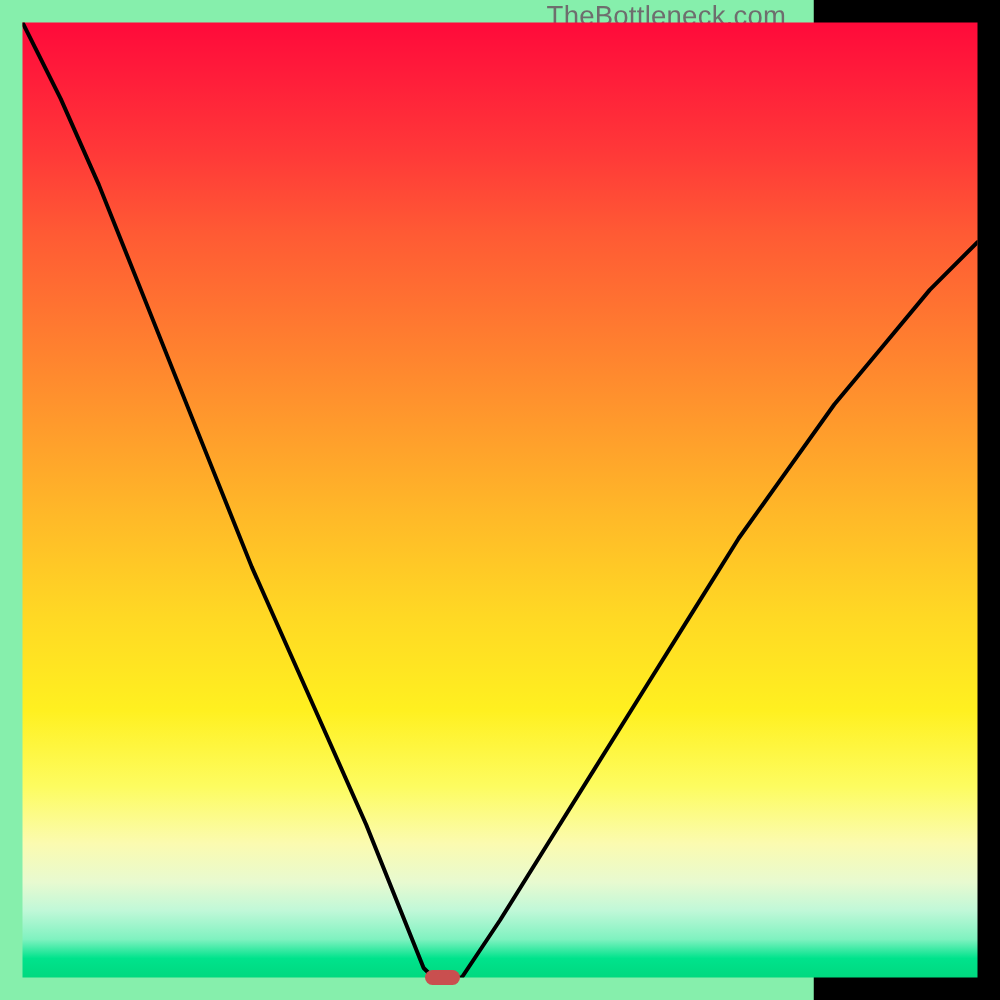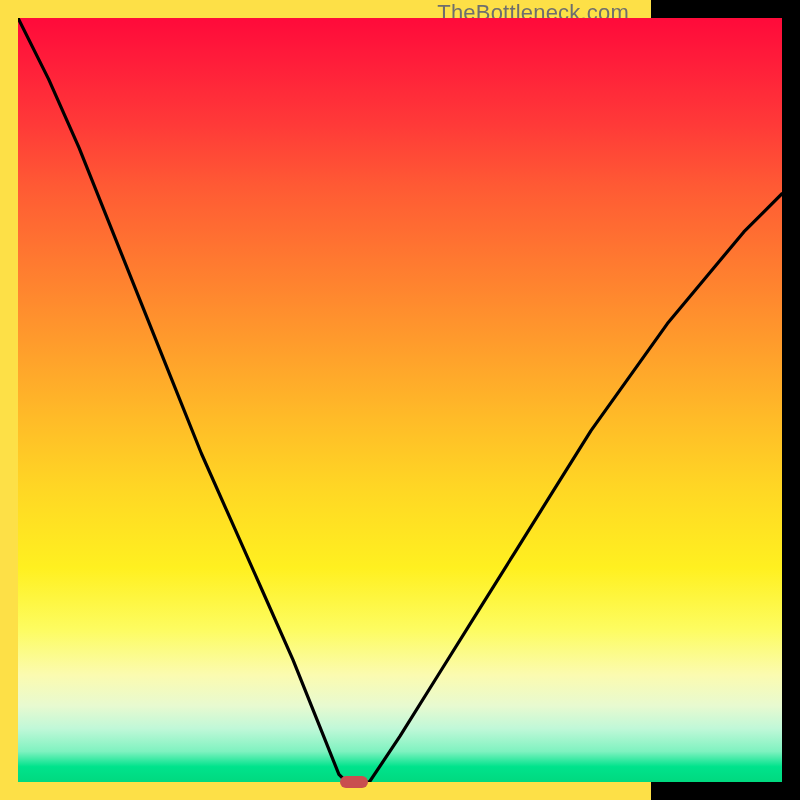--- a/index.html
+++ b/index.html
@@ -8,21 +8,21 @@
     width: 800px;
     height: 800px;
     background: #000;
     overflow: hidden;
     font-family: Arial, Helvetica, sans-serif;
   }
   .frame {
     position: relative;
     width: 651px;
     height: 800px;
-    background: #fde047;
+    background: #86efac;
   }
   .plot {
     position: absolute;
     left: 18px;
     top: 18px;
     width: 764px;
     height: 764px;
     background: linear-gradient(to bottom,
       #ff0a3a 0%,
       #ff1e3a 6%,

